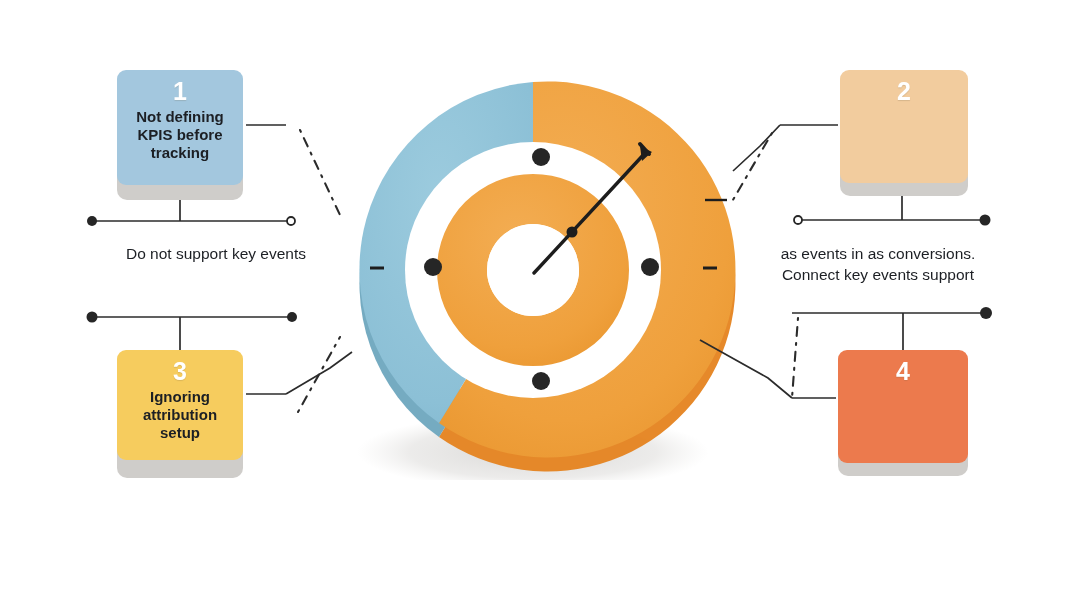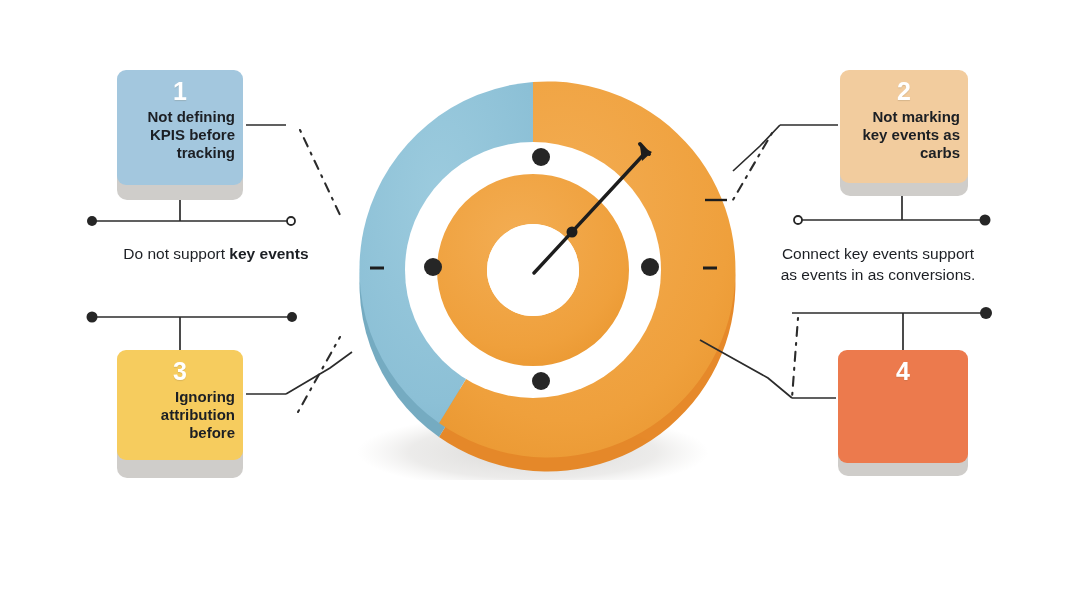--- a/index.html
+++ b/index.html
@@ -84,33 +84,33 @@
     margin-bottom: 3px;
     text-shadow: 0 1px 1px rgba(110,95,70,.2);
   }
   .card-body {
     display: block;
     font-size: 15px;
     line-height: 1.22;
     font-weight: 600;
     white-space: pre-line;
   }
-  .card-dark .card-body { color: #1c1f24; text-align: right; }
+  .card-dark .card-body { color: #1c1f24; }
   .card-light .card-body { color: #fdf6ef; }
 
   
   .caption {
     position: absolute;
     text-align: center;
     font-size: 15.5px;
     line-height: 1.35;
     color: #1c1f24;
     z-index: 6;
   }
-  .caption b { font-weight: bold; }
+  .caption b { font-weight: normal; }
 
   
   .lines-svg {
     position: absolute;
     left: 0;
     top: 0;
     width: 1080px;
     height: 600px;
     z-index: 4;
     pointer-events: none;
@@ -234,37 +234,34 @@
 
   <div class="card card-dark" style="left:117px; top:70px; width:126px; height:115px; background:#A3C7DE;">
     <span class="card-num">1</span>
     <span class="card-body">Not defining
 KPIS before
 tracking</span>
   </div>
 
   <div class="card card-dark" style="left:840px; top:70px; width:128px; height:113px; background:#F2CC9E;">
     <span class="card-num">2</span>
-    <span class="card-body">Not marking
-key events as
-carbs</span>
   </div>
 
   <div class="card card-dark" style="left:117px; top:350px; width:126px; height:110px; background:#F6CC5E;">
     <span class="card-num">3</span>
     <span class="card-body">Ignoring
-attribution before</span>
+attribution setup</span>
   </div>
 
   <div class="card card-light" style="left:838px; top:350px; width:130px; height:113px; background:#EC7A4D;">
     <span class="card-num">4</span>
   </div>
 
   <div class="caption" style="left:96px; top:244px; width:240px;">
     <div><span>Do not support </span><b>key events</b></div>
   </div>
 
   <div class="caption" style="left:762px; top:244px; width:232px;">
+    <div>as events in as conversions.</div>
     <div>Connect key events  support</div>
-    <div>as events in as conversions.</div>
   </div>
 
 </div>
 
 </body></html>

